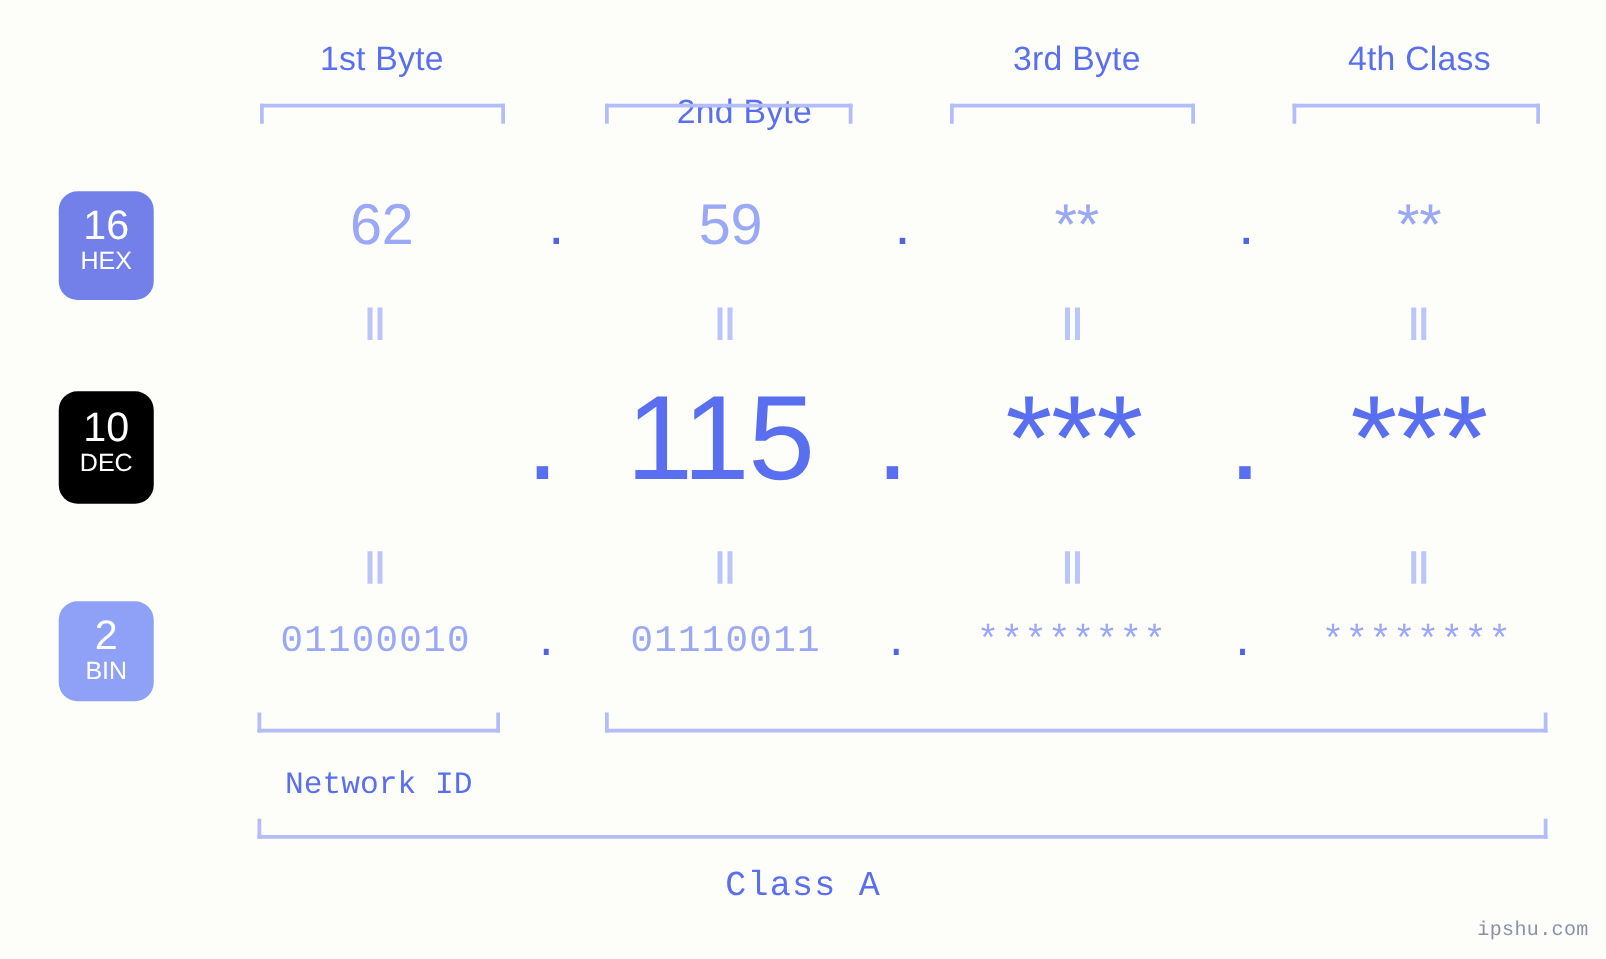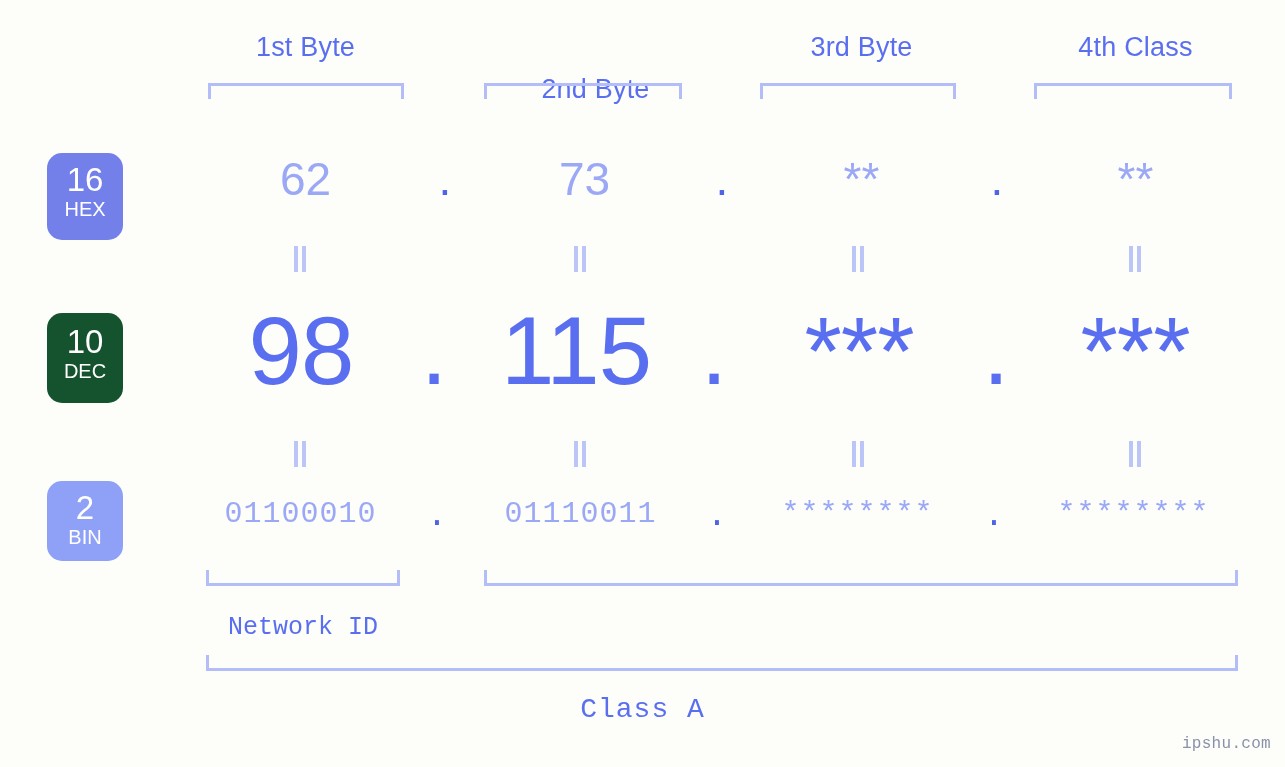--- a/index.html
+++ b/index.html
@@ -66,21 +66,21 @@
     line-height: 36px;
     font-weight: 400;
   }
   .badge .nam {
     display: block;
     font-size: 20px;
     line-height: 22px;
     font-weight: 400;
   }
   #badge-hex { top: 153px; height: 87px; padding-top: 9px; background: #7380ea; }
-  #badge-dec { top: 313px; height: 90px; padding-top: 11px; background: #14532d; }
+  #badge-dec { top: 313px; height: 90px; padding-top: 11px; background: #000000; }
   #badge-bin { top: 481px; height: 80px; padding-top: 9px; background: #8fa1f6; }
 
   
   .val {
     position: absolute;
     text-align: center;
     white-space: nowrap;
   }
 
   
@@ -196,37 +196,36 @@
   <div class="bracket-top" style="left:760px; top:83px; width:196px;"></div>
   <div class="bracket-top" style="left:1034px; top:83px; width:198px;"></div>
 
   <div class="badge" id="badge-hex">
     <span class="num">16</span>
     <span class="nam">HEX</span>
   </div>
 
   <div class="val hex-val" style="left:198px; width:215px;">62</div>
   <div class="val hex-dot" style="left:413px; width:64px;">.</div>
-  <div class="val hex-val" style="left:477px; width:215px;">73</div>
+  <div class="val hex-val" style="left:477px; width:215px;">59</div>
   <div class="val hex-dot" style="left:690px; width:64px;">.</div>
   <div class="val hex-val" style="left:754px; width:215px;">**</div>
   <div class="val hex-dot" style="left:965px; width:64px;">.</div>
   <div class="val hex-val" style="left:1028px; width:215px;">**</div>
 
   <div class="eqbar" style="left:289px; top:246px;"><i></i><i></i></div>
   <div class="eqbar" style="left:569px; top:246px;"><i></i><i></i></div>
   <div class="eqbar" style="left:847px; top:246px;"><i></i><i></i></div>
   <div class="eqbar" style="left:1124px; top:246px;"><i></i><i></i></div>
 
   <div class="badge" id="badge-dec">
     <span class="num">10</span>
     <span class="nam">DEC</span>
   </div>
 
-  <div class="val dec-val" style="left:190px; width:222px;">98</div>
   <div class="val dec-dot" style="left:400px; width:68px;">.</div>
   <div class="val dec-val" style="left:463px; width:226px;">115</div>
   <div class="val dec-dot" style="left:680px; width:68px;">.</div>
   <div class="val dec-val" style="left:748px; width:222px;">***</div>
   <div class="val dec-dot" style="left:962px; width:68px;">.</div>
   <div class="val dec-val" style="left:1022px; width:226px;">***</div>
 
   <div class="eqbar" style="left:289px; top:441px;"><i></i><i></i></div>
   <div class="eqbar" style="left:569px; top:441px;"><i></i><i></i></div>
   <div class="eqbar" style="left:847px; top:441px;"><i></i><i></i></div>

